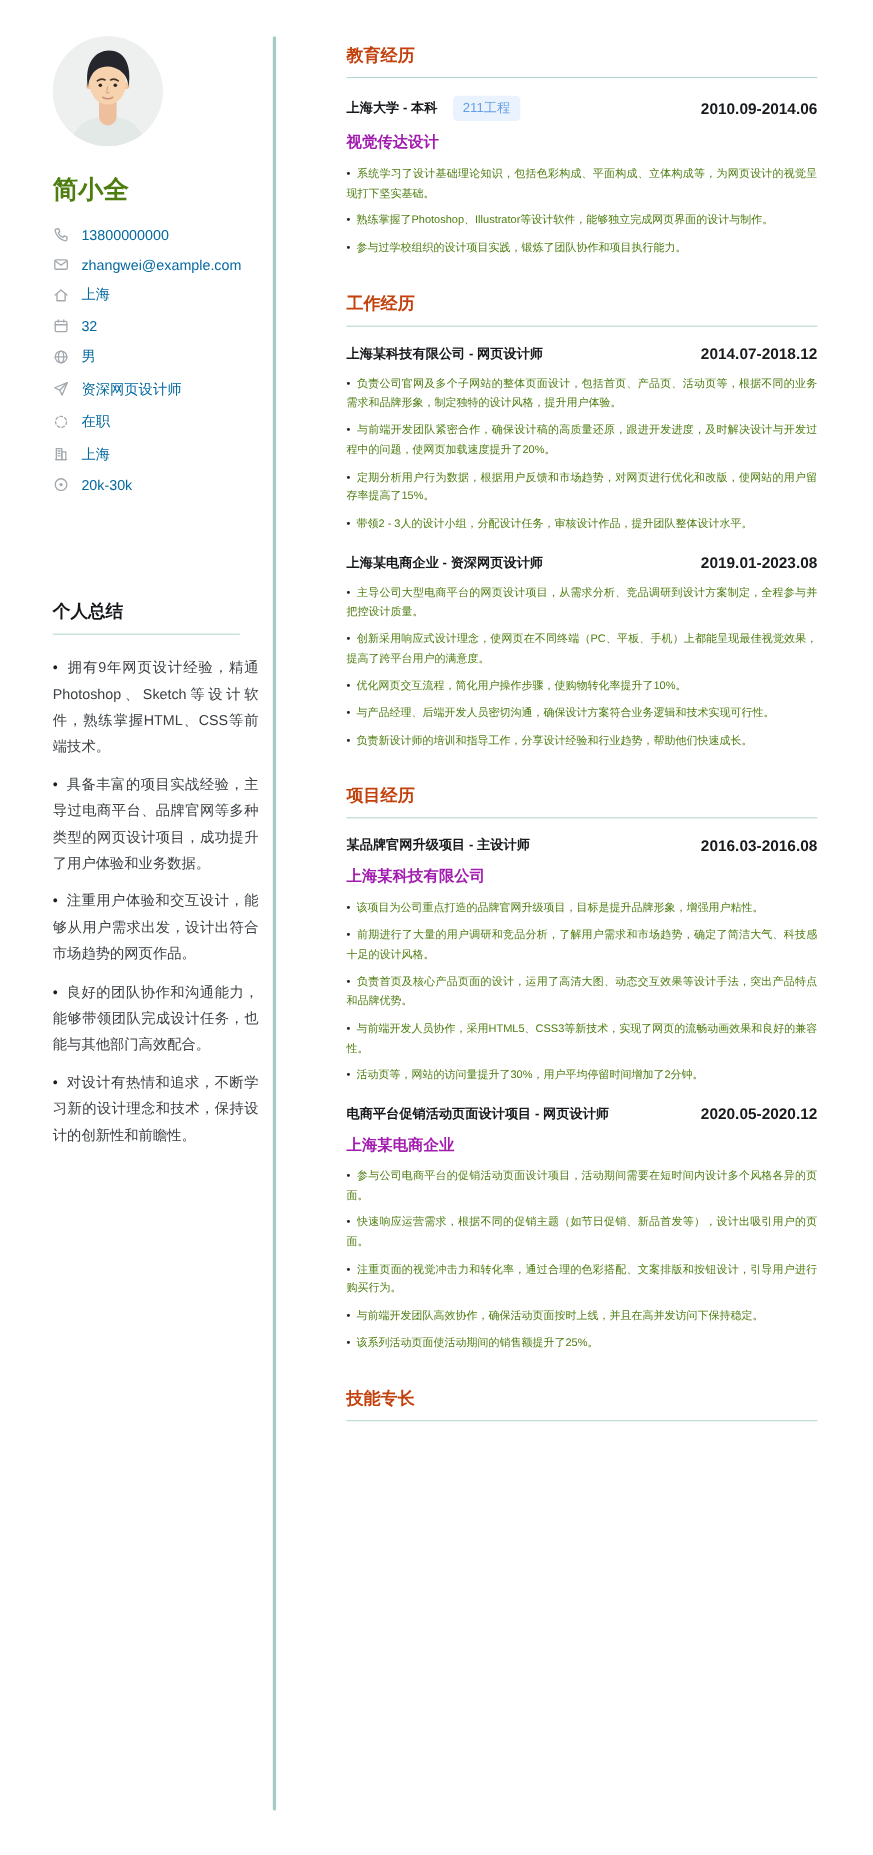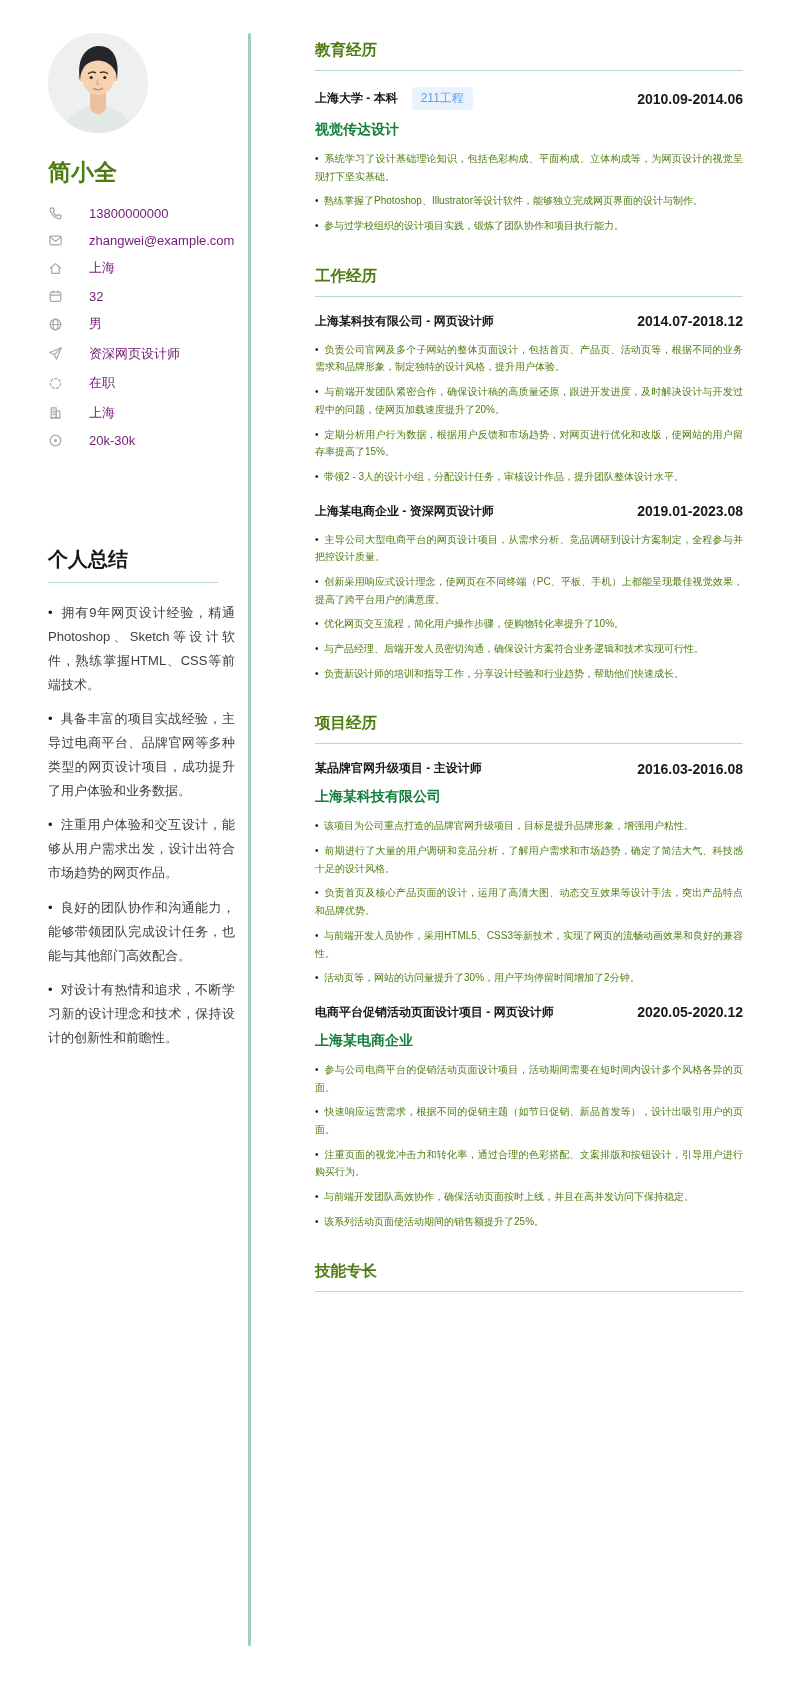--- a/index.html
+++ b/index.html
@@ -5,42 +5,42 @@
   html,body{margin:0;padding:0;background:#fff;}
   body{font-family:"Liberation Sans","DejaVu Sans",sans-serif;-webkit-font-smoothing:antialiased;}
   .page{position:relative;width:794px;height:1686px;background:#ffffff;overflow:hidden;}
 
   
   .sidebar{position:absolute;left:48px;top:33px;width:187px;}
   .avatar{width:100px;height:100px;border-radius:50%;overflow:hidden;background:#eef0f0;}
   .avatar svg{display:block;width:100%;height:100%;}
   .name{font-size:23px;font-weight:700;color:#4d7c0f;margin:24px 0 0;}
   .contact{list-style:none;margin:18px 0 0;padding:0;}
-  .c-item{display:flex;align-items:center;gap:26px;margin-bottom:11.5px;font-size:13px;color:#701a75;}
+  .c-item{display:flex;align-items:center;gap:11px;margin-bottom:11.5px;font-size:13px;color:#0369a1;}
   .ic{width:15px;height:15px;flex:0 0 15px;display:flex;align-items:center;justify-content:center;}
   .ic svg{display:block;width:15px;height:15px;stroke:#a3a9ae;fill:none;stroke-width:1.2;stroke-linecap:round;stroke-linejoin:round;}
   .side-sec{margin-top:98px;}
-  .side-title{font-size:20px;font-weight:700;color:#15171a;width:170px;border-bottom:1px solid #b7d6d1;padding-bottom:9px;margin:0 0 18px;}
+  .side-title{font-size:16px;font-weight:700;color:#15171a;width:170px;border-bottom:1px solid #b7d6d1;padding-bottom:9px;margin:0 0 18px;}
   .side-bullet{font-size:13px;color:#3c4043;line-height:1.85;text-align:justify;margin-bottom:10px;}
   .bullet::before{content:"•\00a0\00a0";color:#1b1d20;}
 
   
   .divider{position:absolute;left:248px;top:33px;width:3px;height:1613px;background:#a6cbc5;border-radius:3px;}
 
   
   .main{position:absolute;left:315px;top:40px;width:428px;}
   .sec{margin-bottom:31px;}
-  .sec-title{font-size:15.5px;font-weight:700;color:#4d7c0f;border-bottom:1px solid #b7d6d1;padding-bottom:9px;margin:0 0 16px;}
+  .sec-title{font-size:15.5px;font-weight:700;color:#c2410c;border-bottom:1px solid #b7d6d1;padding-bottom:9px;margin:0 0 16px;}
   .entry{margin-bottom:17px;}
   .entry-head{display:flex;justify-content:space-between;align-items:center;margin-bottom:11px;}
   .eh-left{display:flex;align-items:center;}
   .eh-title{font-size:12px;font-weight:700;color:#17191c;}
   .badge{display:inline-block;margin-left:14px;background:#e9f2fd;color:#649fe3;font-size:12px;padding:3px 9px;border-radius:4px;}
   .date{font-size:14px;font-weight:700;color:#17191c;white-space:nowrap;}
-  .subhead{font-size:14px;font-weight:700;color:#15803d;margin-bottom:11px;}
+  .subhead{font-size:14px;font-weight:700;color:#a21caf;margin-bottom:11px;}
   .m-bullet{font-size:10px;color:#4d7c0f;line-height:1.77;text-align:justify;margin-bottom:7px;}
 </style>
 </head>
 <body>
 
 <div class="page">
 
   <aside class="sidebar">
     <div class="avatar">
       <svg viewBox="0 0 100 100">

